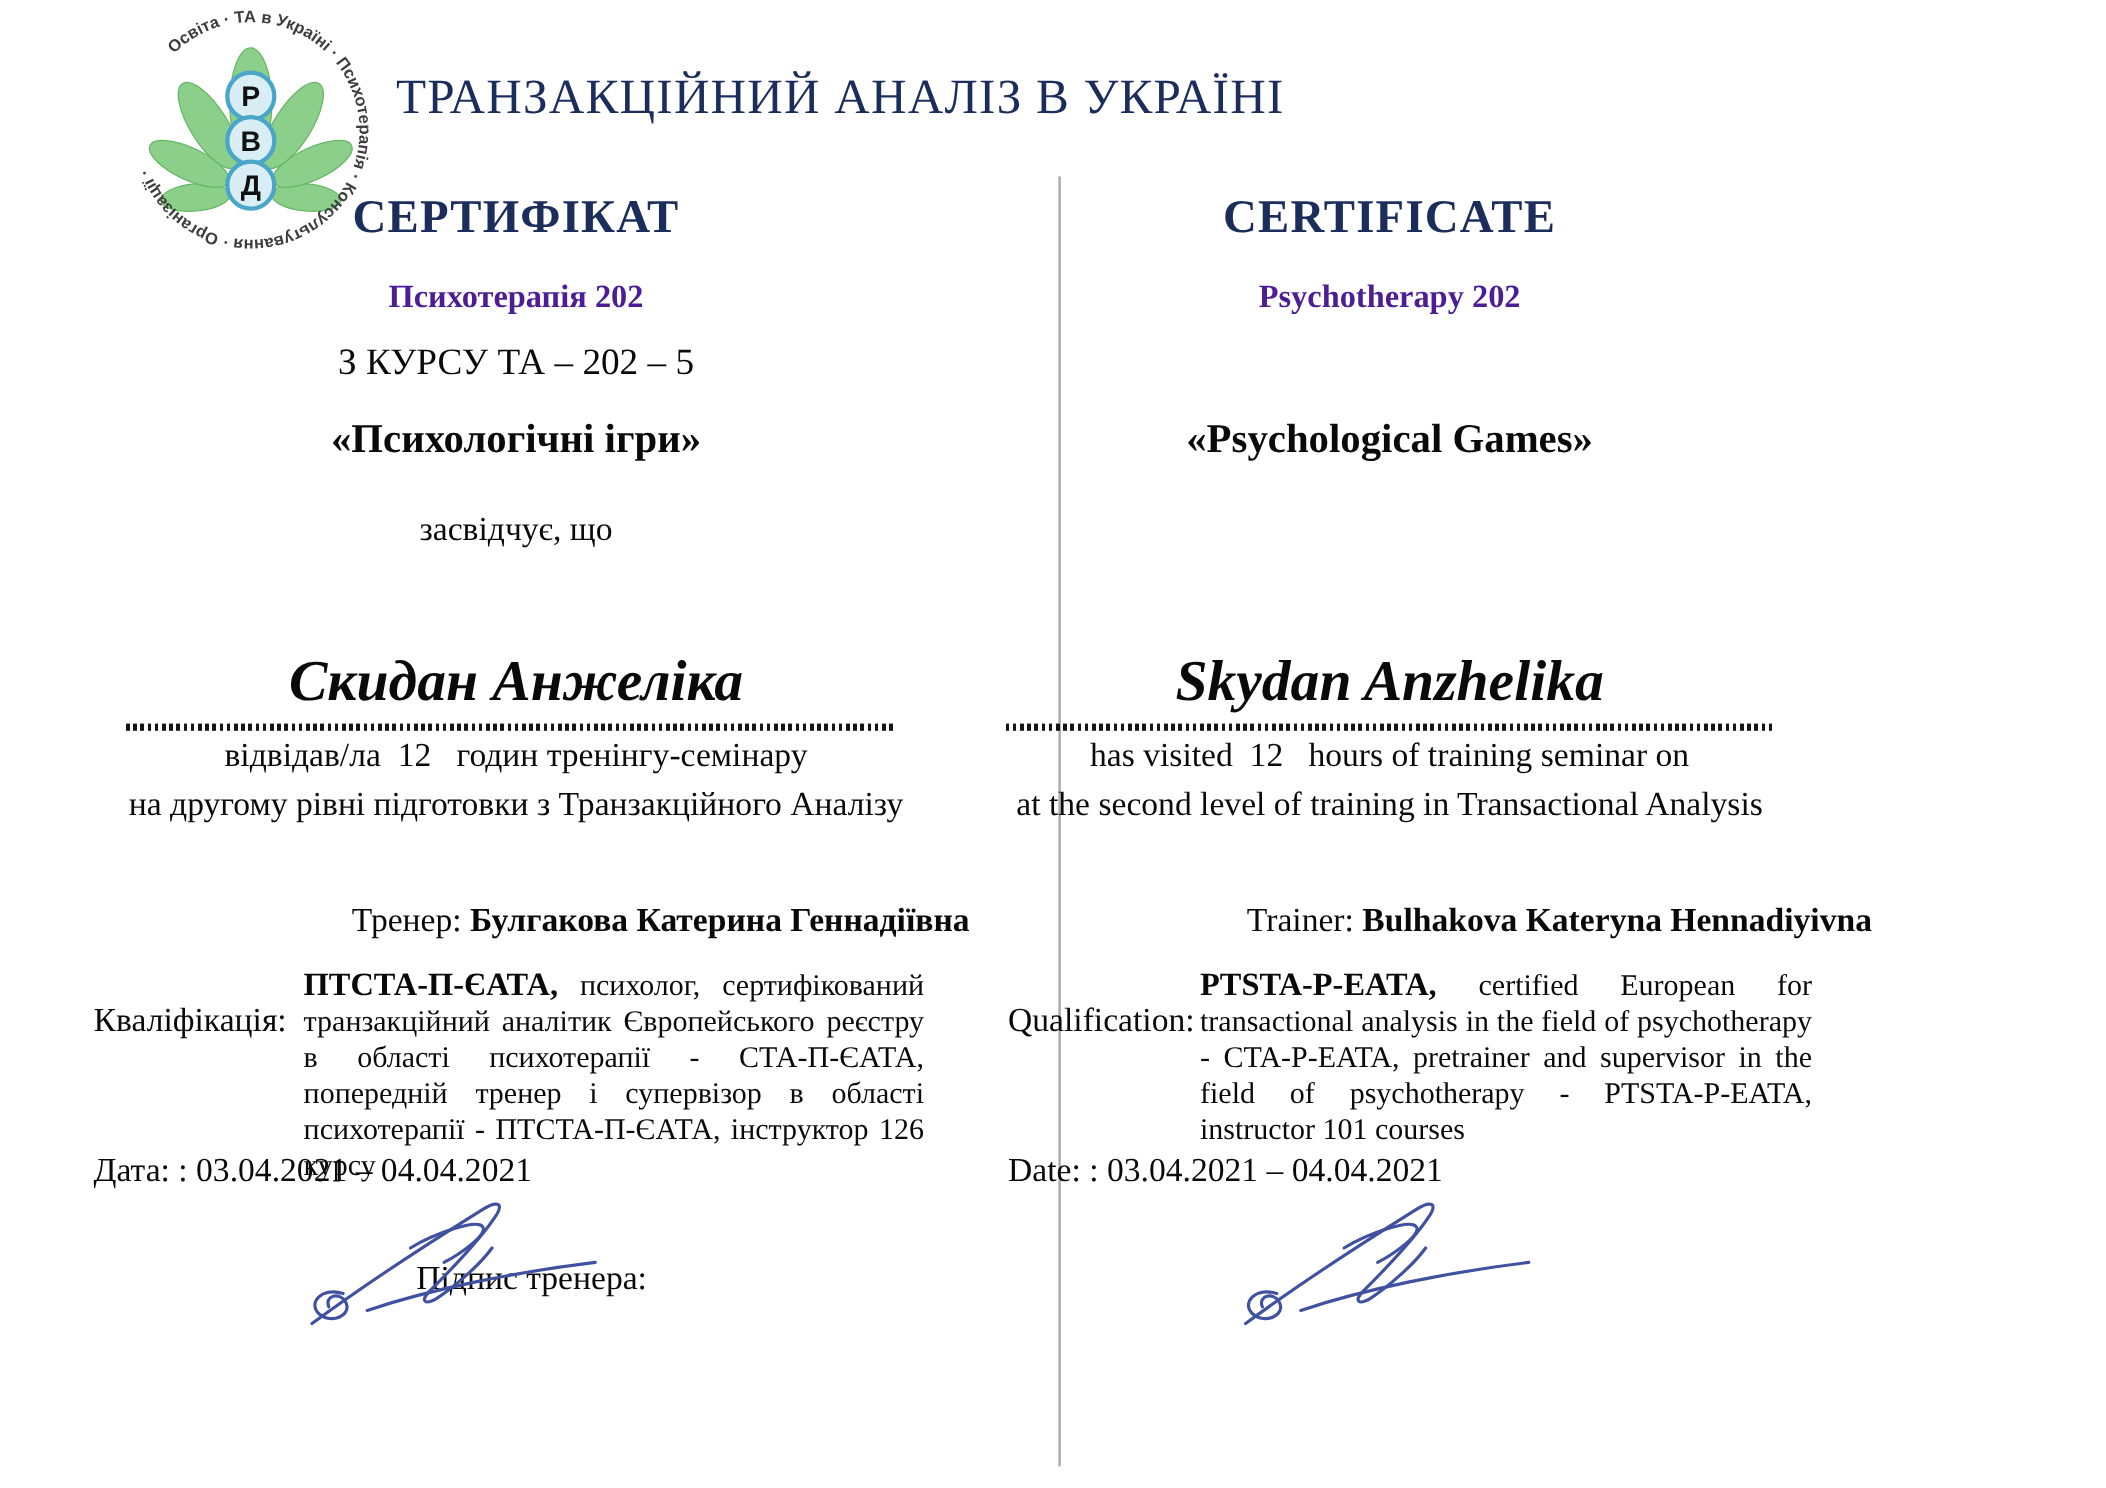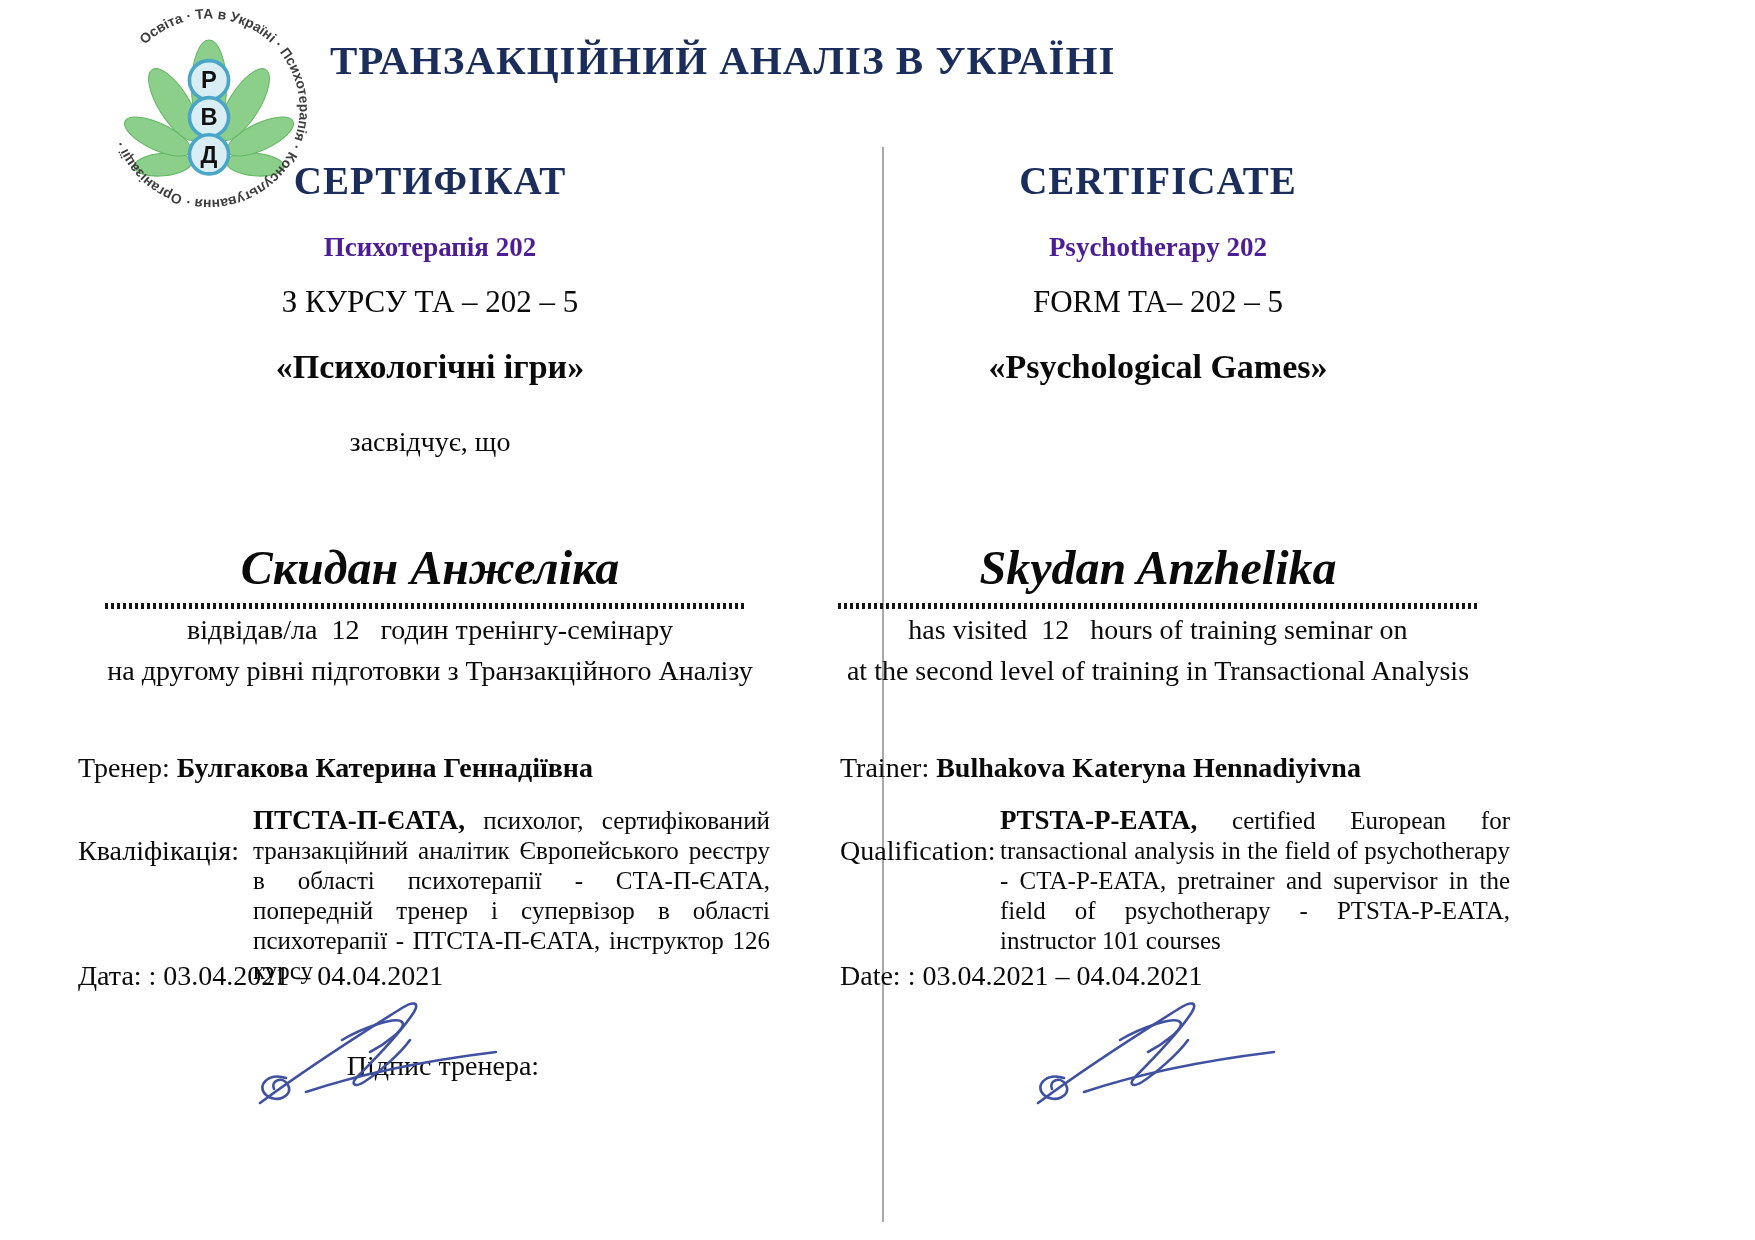--- a/index.html
+++ b/index.html
@@ -1,38 +1,38 @@
 <!DOCTYPE html>
 <html><head>
 <meta charset="utf-8">
 <style>
   html,body{margin:0;padding:0;background:#e8e8e8;}
   .page{position:relative;width:1755px;height:1240px;background:#ffffff;
         font-family:"Liberation Serif",serif;color:#0a0a0a;overflow:hidden;margin:0 auto;}
   
   .logo{position:absolute;left:103px;top:6px;width:212px;height:206px;}
-  .org-title{position:absolute;left:330px;top:36px;font-size:41px;font-weight:bold;
+  .org-title{position:absolute;left:330px;top:56px;font-size:41px;font-weight:normal;
              color:#1b2d5b;letter-spacing:1px;white-space:nowrap;}
   .divider{position:absolute;left:882px;top:147px;width:2px;height:1075px;background:#a9a9a9;}
   
   .col{position:absolute;top:150px;height:1090px;}
   .col-l{left:65px;width:730px;}
   .col-r{left:798px;width:720px;}
   .row{position:absolute;left:0;width:100%;text-align:center;}
   .t  {top:8px;  font-size:39px;font-weight:bold;color:#1b2d5b;letter-spacing:1px;}
   .sub{top:82px; font-size:27px;font-weight:bold;color:#4c1d95;}
   .crs{top:134px;font-size:31px;}
   .tpc{top:198px;font-size:34px;font-weight:bold;}
   .cert{top:276px;font-size:28px;}
   .nm {top:390px;font-size:48px;font-weight:bold;font-style:italic;}
   .dotline{position:absolute;left:40px;top:453px;width:640px;height:6px;
            background:repeating-linear-gradient(90deg,#151515 0 3px,transparent 3px 6px);}
   .l1{top:464px;font-size:28px;}
   .l2{top:505px;font-size:28px;}
-  .trn{top:602px;font-size:28px;text-align:left;}
+  .trn{top:602px;font-size:28px;text-align:right;}
   .qr {top:655px;text-align:left;display:flex;align-items:flex-start;}
   .dt {top:810px;font-size:28px;text-align:left;}
   .sg {top:900px;font-size:28px;text-align:center;}
   .col-l .la{padding-left:13px;}
   .col-r .la{padding-left:42px;}
   .col-l .sgl{padding-left:13px;}
   .col-r .sgl{padding-left:4px;}
   .qlabel{font-size:28px;padding-top:30px;flex:0 0 auto;}
   .col-l .qlabel{width:175px;}
   .col-r .qlabel{width:160px;}
@@ -121,21 +121,20 @@
       <path d="M36,90 C18,84 6,98 16,107 C26,116 44,108 38,97 C33,88 20,92 24,101"></path>
       <path d="M10,115 C60,78 120,40 152,20 C163,13 170,14 164,24 C150,46 122,74 108,88 C100,96 104,100 114,94 C128,85 150,66 160,52"></path>
       <path d="M92,52 C112,40 146,28 152,34 C158,40 132,58 120,64"></path>
       <path d="M56,104 C110,86 180,72 246,64"></path>
     </svg>
   </section>
 
   <section class="col col-r">
     <div class="row t">CERTIFICATE</div>
     <div class="row sub">Psychotherapy 202</div>
-    <div class="row crs">FORM TA– 202 – 5</div>
     <div class="row tpc">«Psychological Games»</div>
     <div class="row nm">Skydan Anzhelika</div>
     <div class="dotline"></div>
     <div class="row l1 ws">has visited  12   hours of training seminar on</div>
     <div class="row trn la">
       <span>Trainer:</span>
       <b>Bulhakova Kateryna Hennadiyivna</b>
     </div>
     <div class="row l2">at the second level of training in Transactional Analysis</div>
     <div class="row qr la">

